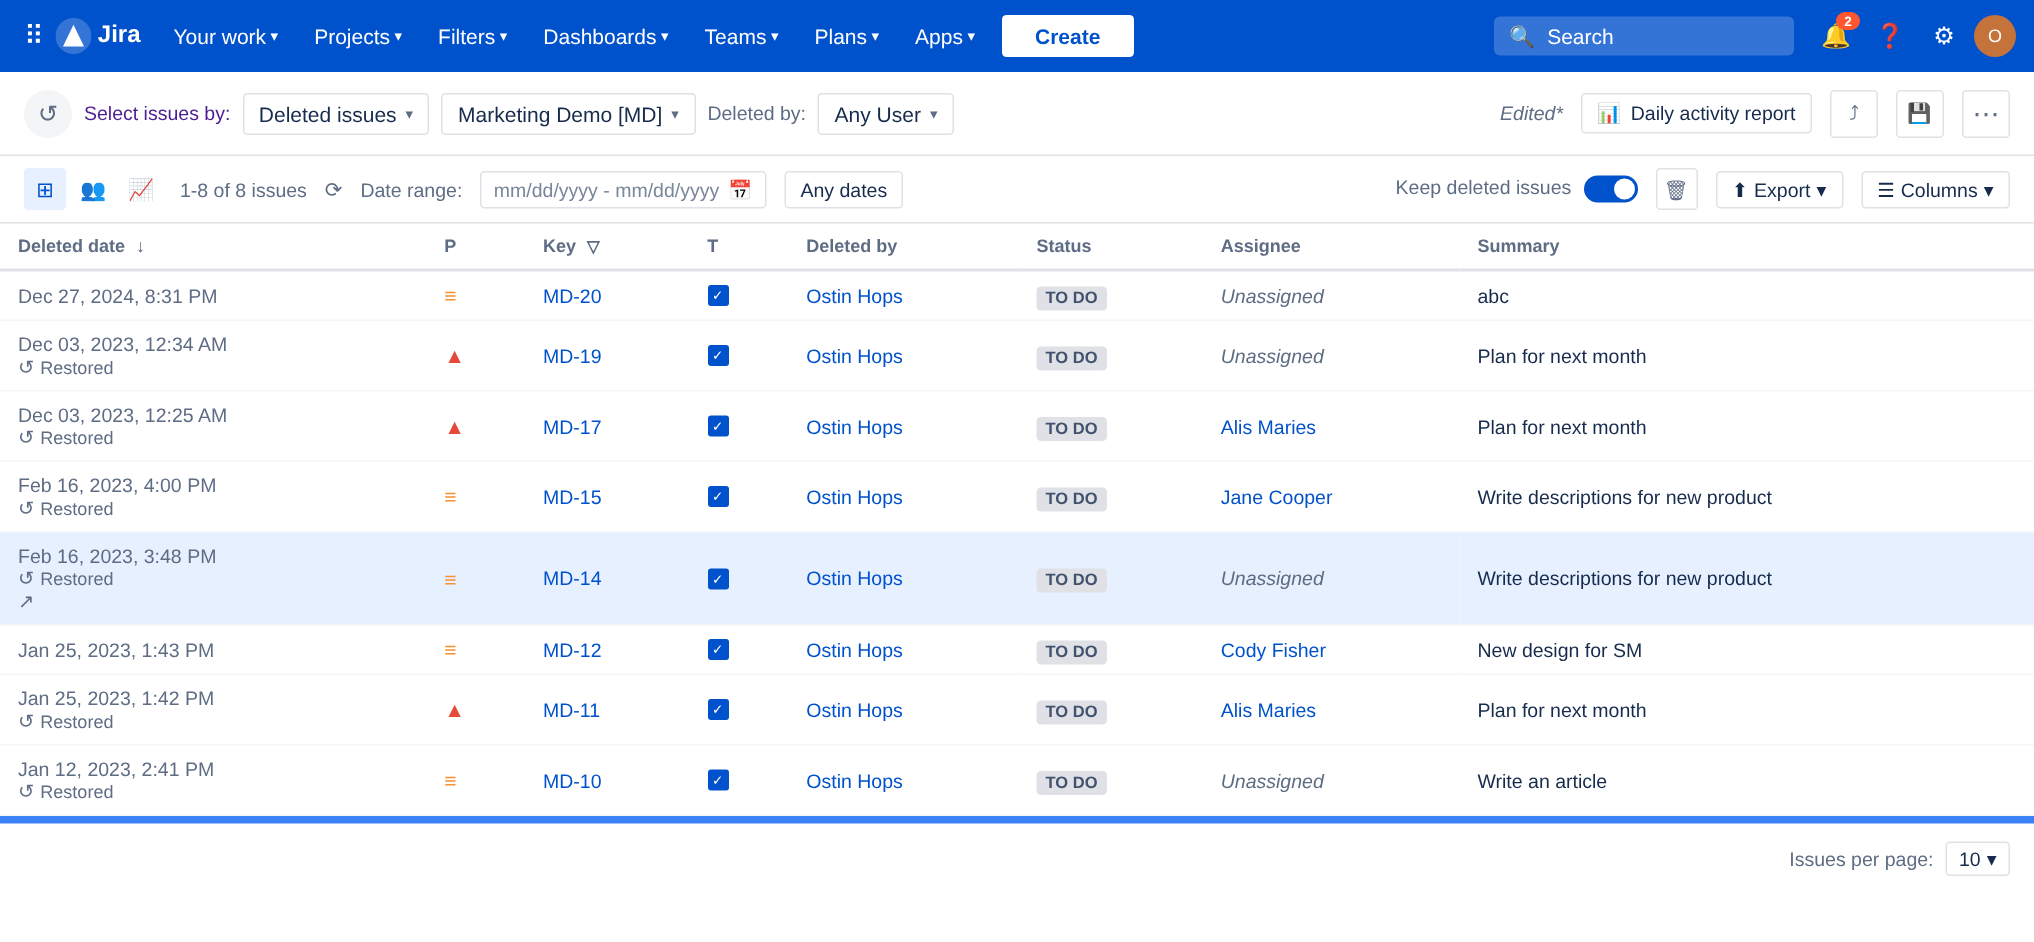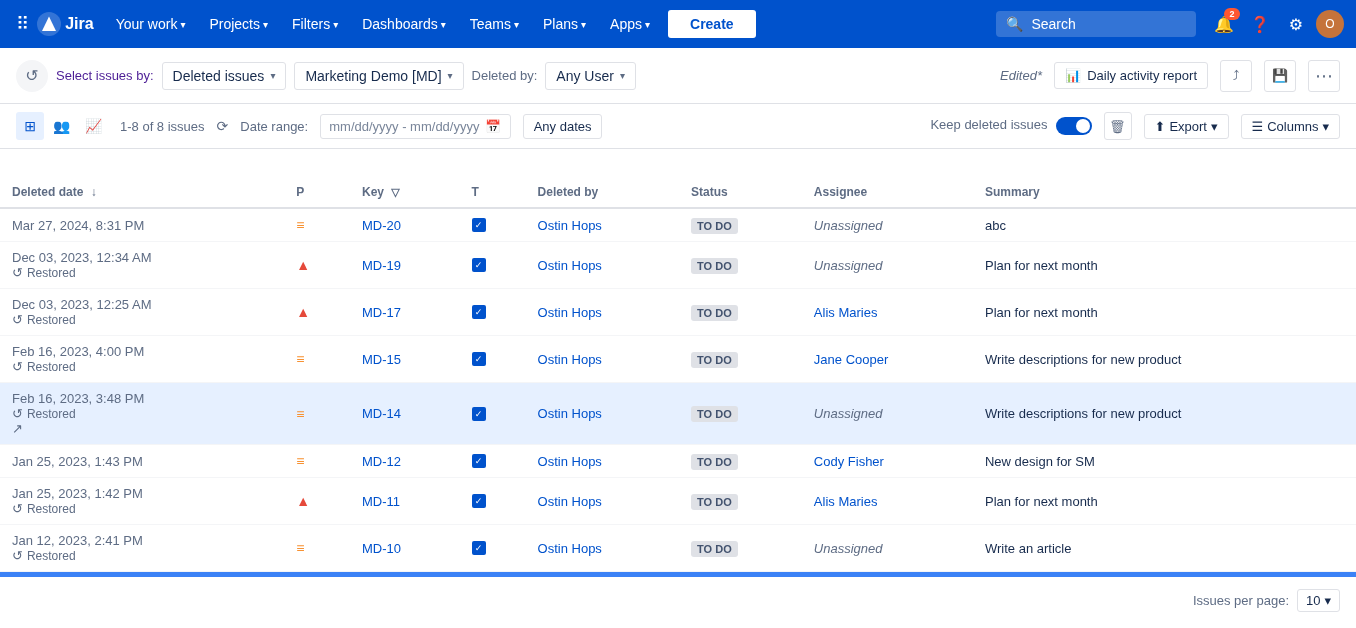--- a/index.html
+++ b/index.html
@@ -117,21 +117,21 @@
     .export-btn {
       display: flex; align-items: center; gap: 4px; border: 1px solid #dfe1e6;
       border-radius: 3px; padding: 4px 10px; font-size: 13px; cursor: pointer; background: #fff; color: #172b4d;
     }
     .columns-btn {
       display: flex; align-items: center; gap: 4px; border: 1px solid #dfe1e6;
       border-radius: 3px; padding: 4px 10px; font-size: 13px; cursor: pointer; background: #fff; color: #172b4d;
     }
 
     
-    .table-wrap { overflow-x: auto; margin-top: 28px; }
+    .table-wrap { overflow-x: auto; }
     table { width: 100%; border-collapse: collapse; }
     thead tr { border-bottom: 2px solid #dfe1e6; }
     thead th {
       padding: 8px 12px; text-align: left; font-size: 12px; font-weight: 600;
       color: #5e6c84; white-space: nowrap; cursor: pointer; user-select: none;
     }
     tbody tr { border-bottom: 1px solid #f4f5f7; }
     tbody tr.highlighted { background: #e6f0ff; }
     tbody td { padding: 8px 12px; font-size: 13px; color: #172b4d; }
     .sort-arrow { margin-left: 4px; color: #5e6c84; }
@@ -318,21 +318,21 @@
         </th>
         <th>T</th>
         <th>Deleted by</th>
         <th>Status</th>
         <th>Assignee</th>
         <th>Summary</th>
       </tr>
     </thead>
     <tbody id="table-body">
     <tr>
-          <td class="deleted-date-cell"><span>Mar 27, 2024, 8:31 PM</span></td>
+          <td class="deleted-date-cell"><span>Dec 27, 2024, 8:31 PM</span></td>
           <td><span class="priority-medium">≡</span></td>
           <td><a class="key-link" href="#">MD-20</a></td>
           <td>
             <div class="type-checkbox">✓</div>
           </td>
           <td><span class="deleted-by-link">Ostin Hops</span></td>
           <td><span class="status-badge">TO DO</span></td>
           <td><span class="unassigned">Unassigned</span></td>
           <td><span class="summary-text">abc</span></td>
         </tr>

